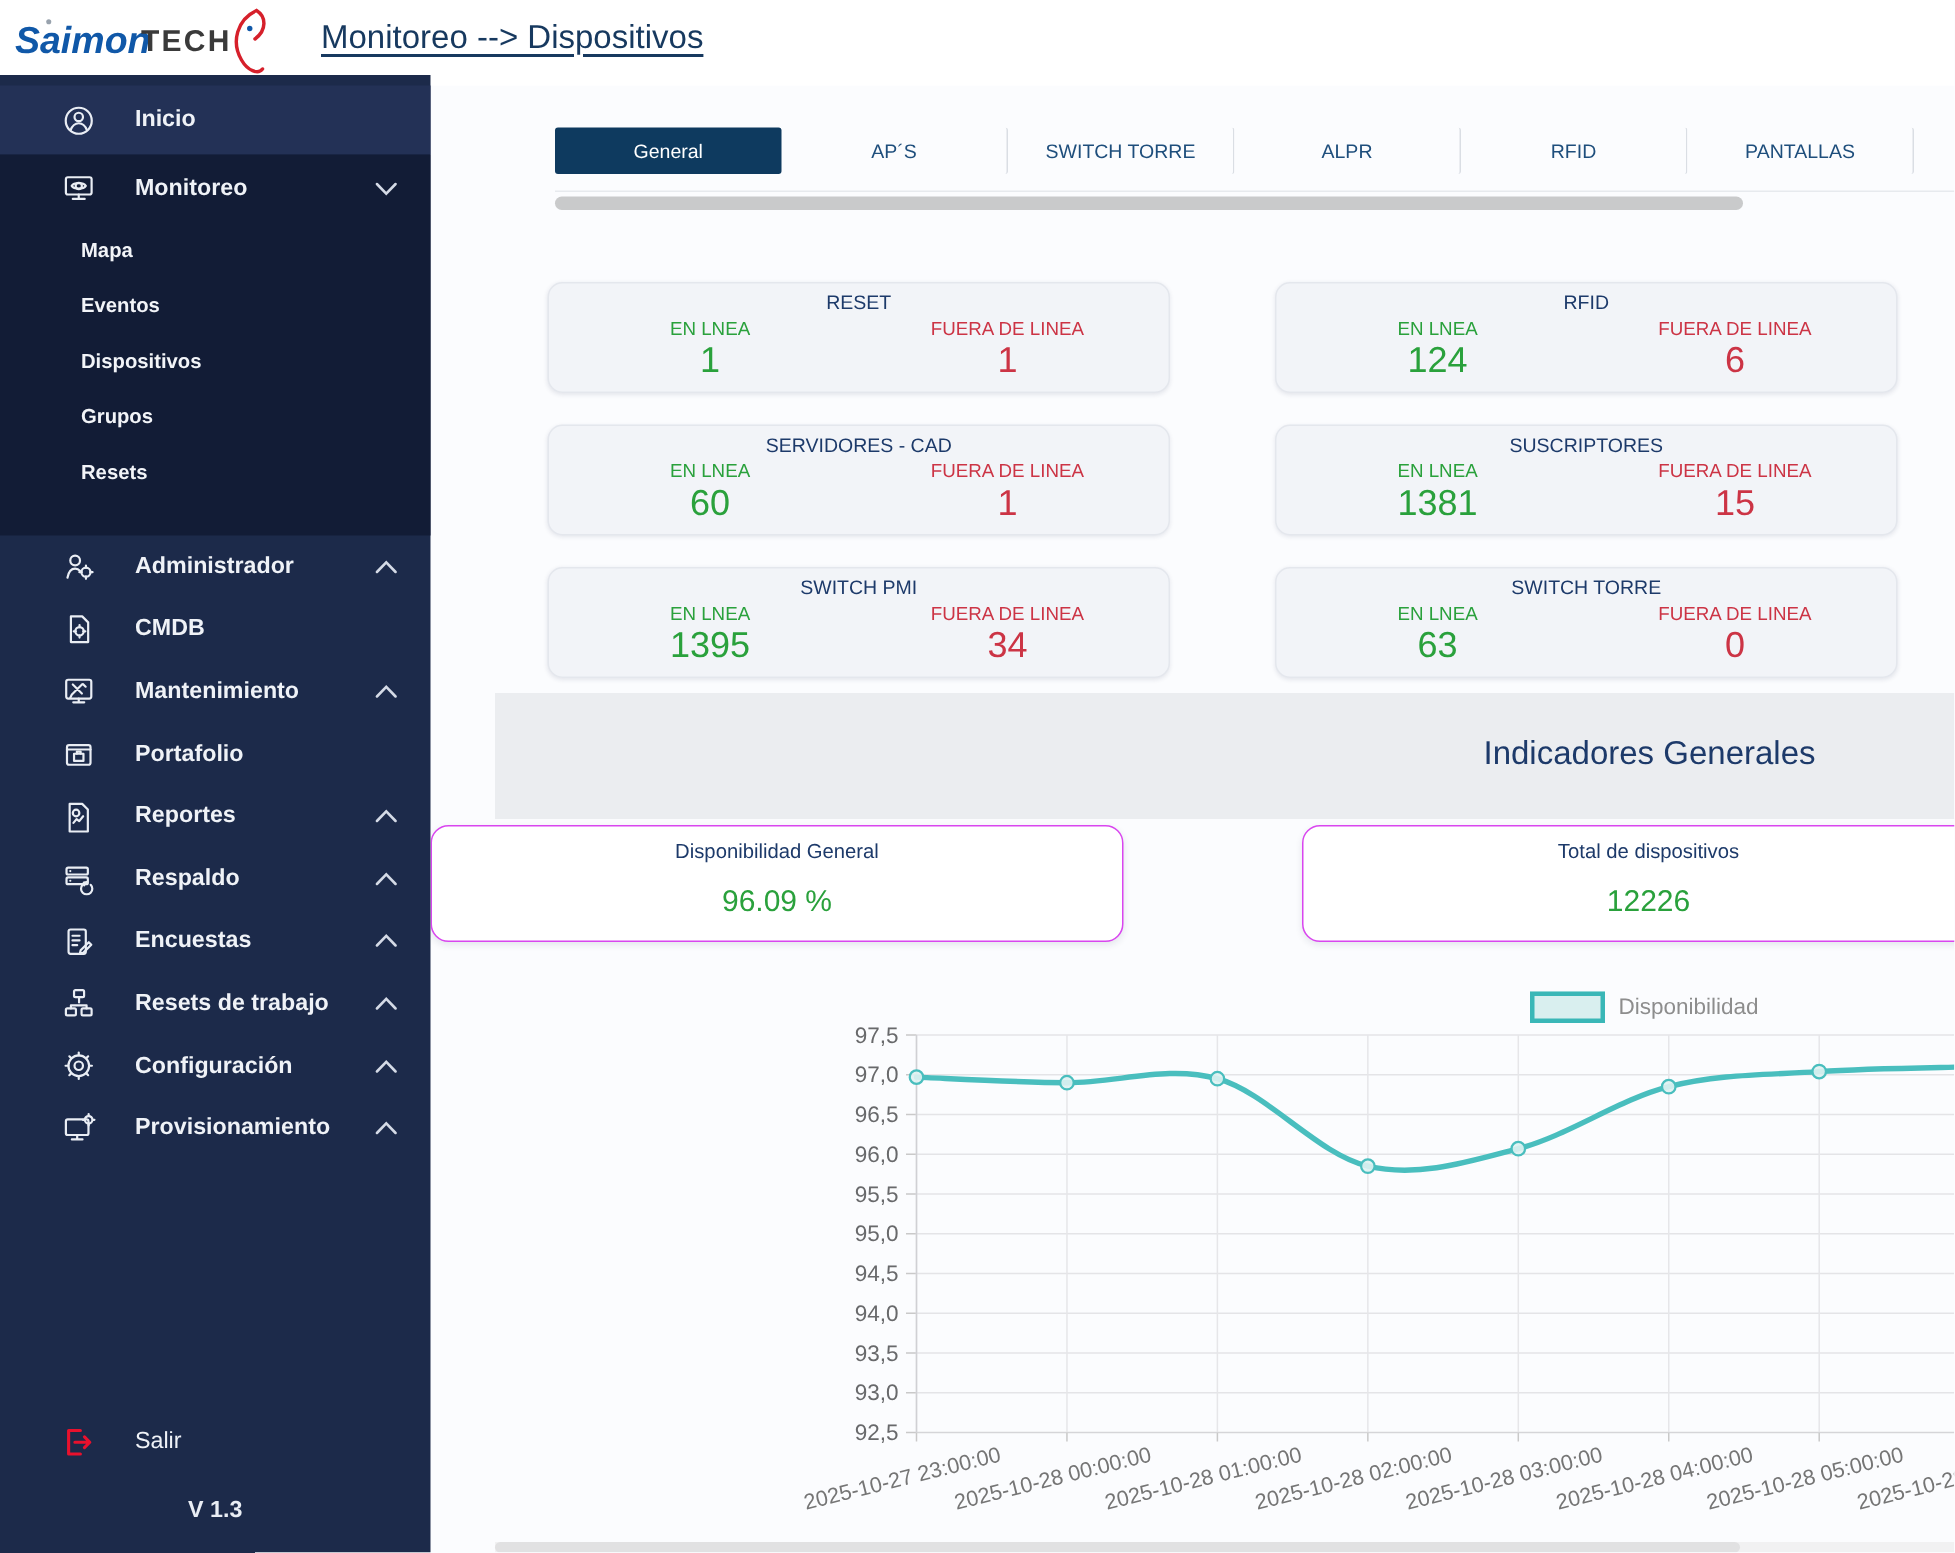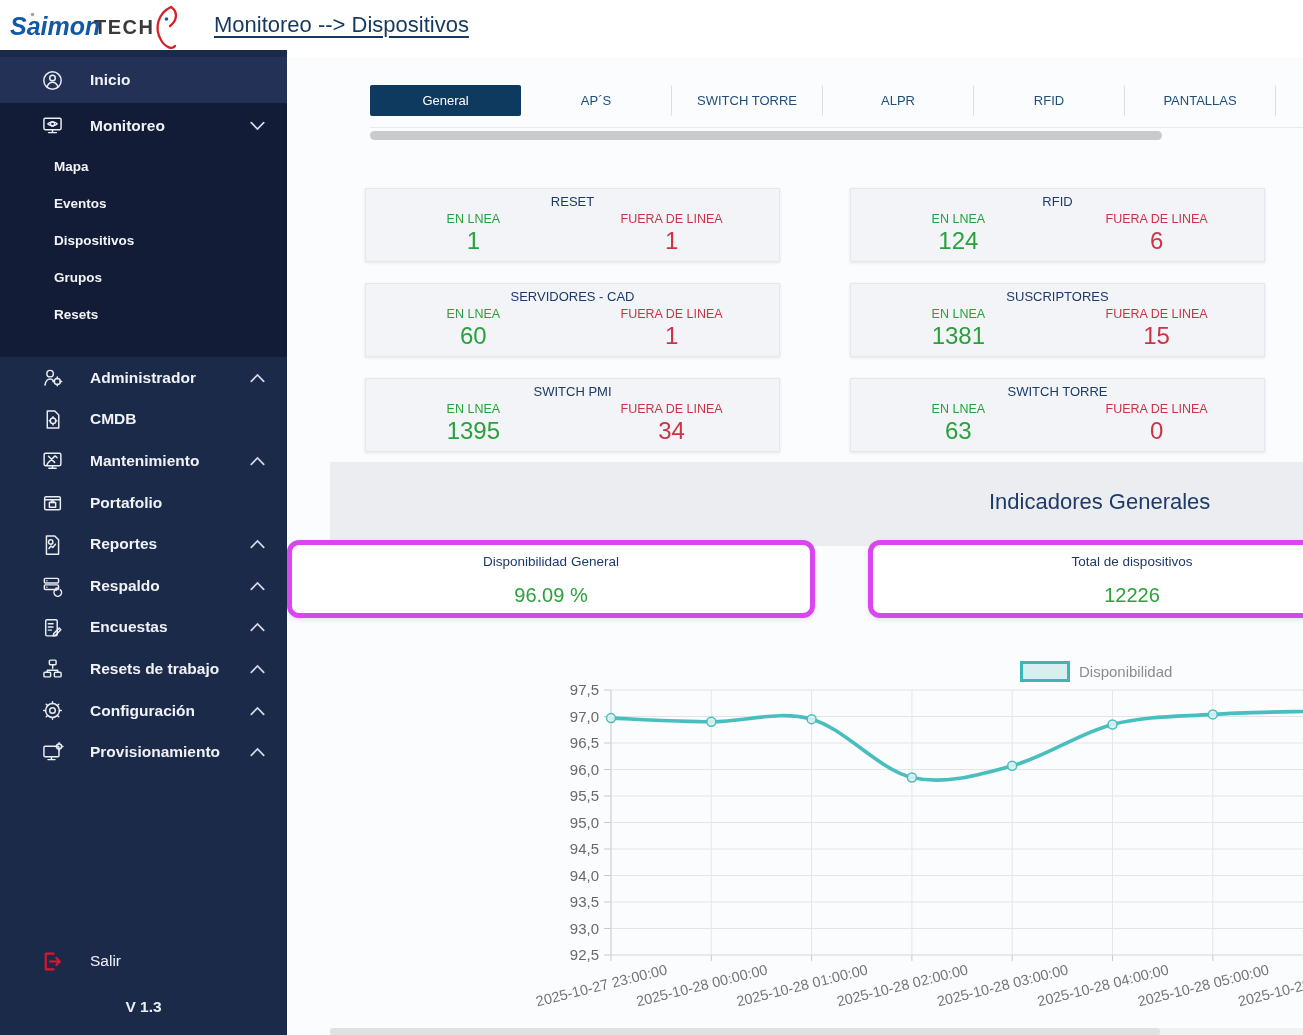--- a/index.html
+++ b/index.html
@@ -35,32 +35,32 @@
 
   .tabs{position:absolute;left:83px;top:28px;height:31px;display:flex}
   .tab{width:151px;box-sizing:border-box;display:flex;align-items:center;justify-content:center;
        font-size:13px;color:#1E4E7C;border-right:1px solid #DADEE4;cursor:pointer;border-radius:2px}
   .tab.active{background:#0E3A5F;color:#fff;border-right:none}
   .tabs-underline{position:absolute;left:83px;right:0;top:70px;height:1px;background:#E7EAEE}
   .tabs-scrollbar{position:absolute;left:83px;top:74px;width:792px;height:9px;border-radius:5px;
                   background:#C9CACB;cursor:pointer}
 
   .scard{position:absolute;width:415px;height:74px;background:#F2F4F8;border:1px solid #E4E7ED;
-         border-radius:0;box-shadow:0 1px 3px rgba(25,39,80,.10);box-sizing:border-box}
+         border-radius:10px;box-shadow:0 1px 3px rgba(25,39,80,.10);box-sizing:border-box}
   .scard-title{text-align:center;font-size:13px;color:#1D3A6A;margin-top:5px}
   .scol{position:absolute;top:23px;width:40%;text-align:center}
   .scol .scol-label{font-size:12.5px;font-weight:500}
   .scol .scol-value{font-size:24px;margin-top:1px}
   .scol.on{left:6%;color:#2AA13C}
   .scol.off{left:54%;color:#CC3445}
 
   .band{position:absolute;left:43px;top:405px;right:0;height:84px;background:#EBEDF0}
   .band-title{position:absolute;left:659px;top:27px;font-size:22px;color:#1D3A6A;white-space:nowrap}
 
-  .sumcard{position:absolute;top:483px;width:528px;height:78px;background:#fff;border:5px solid #d946ef;
+  .sumcard{position:absolute;top:493px;width:462px;height:78px;background:#fff;border:1px solid #d946ef;
            border-radius:12px;box-shadow:0 2px 5px rgba(25,39,80,.10);box-sizing:border-box}
   .sumcard-title{text-align:center;margin-top:9px;font-size:13.5px;color:#1D3A6A}
   .sumcard-value{text-align:center;margin-top:15px;font-size:20px;color:#2AA13C}
 
   .legend{position:absolute;left:733px;top:604px;display:flex;align-items:center;cursor:pointer}
   .legend-box{width:44px;height:15px;border:3px solid #3AB7B7;background:#D9EFEF;margin-right:9px}
   .legend-label{font-size:15px;color:#8D8D8D}
 
   #chart-wrap{position:absolute;left:0;top:595px;width:1016px;height:383px}
 

